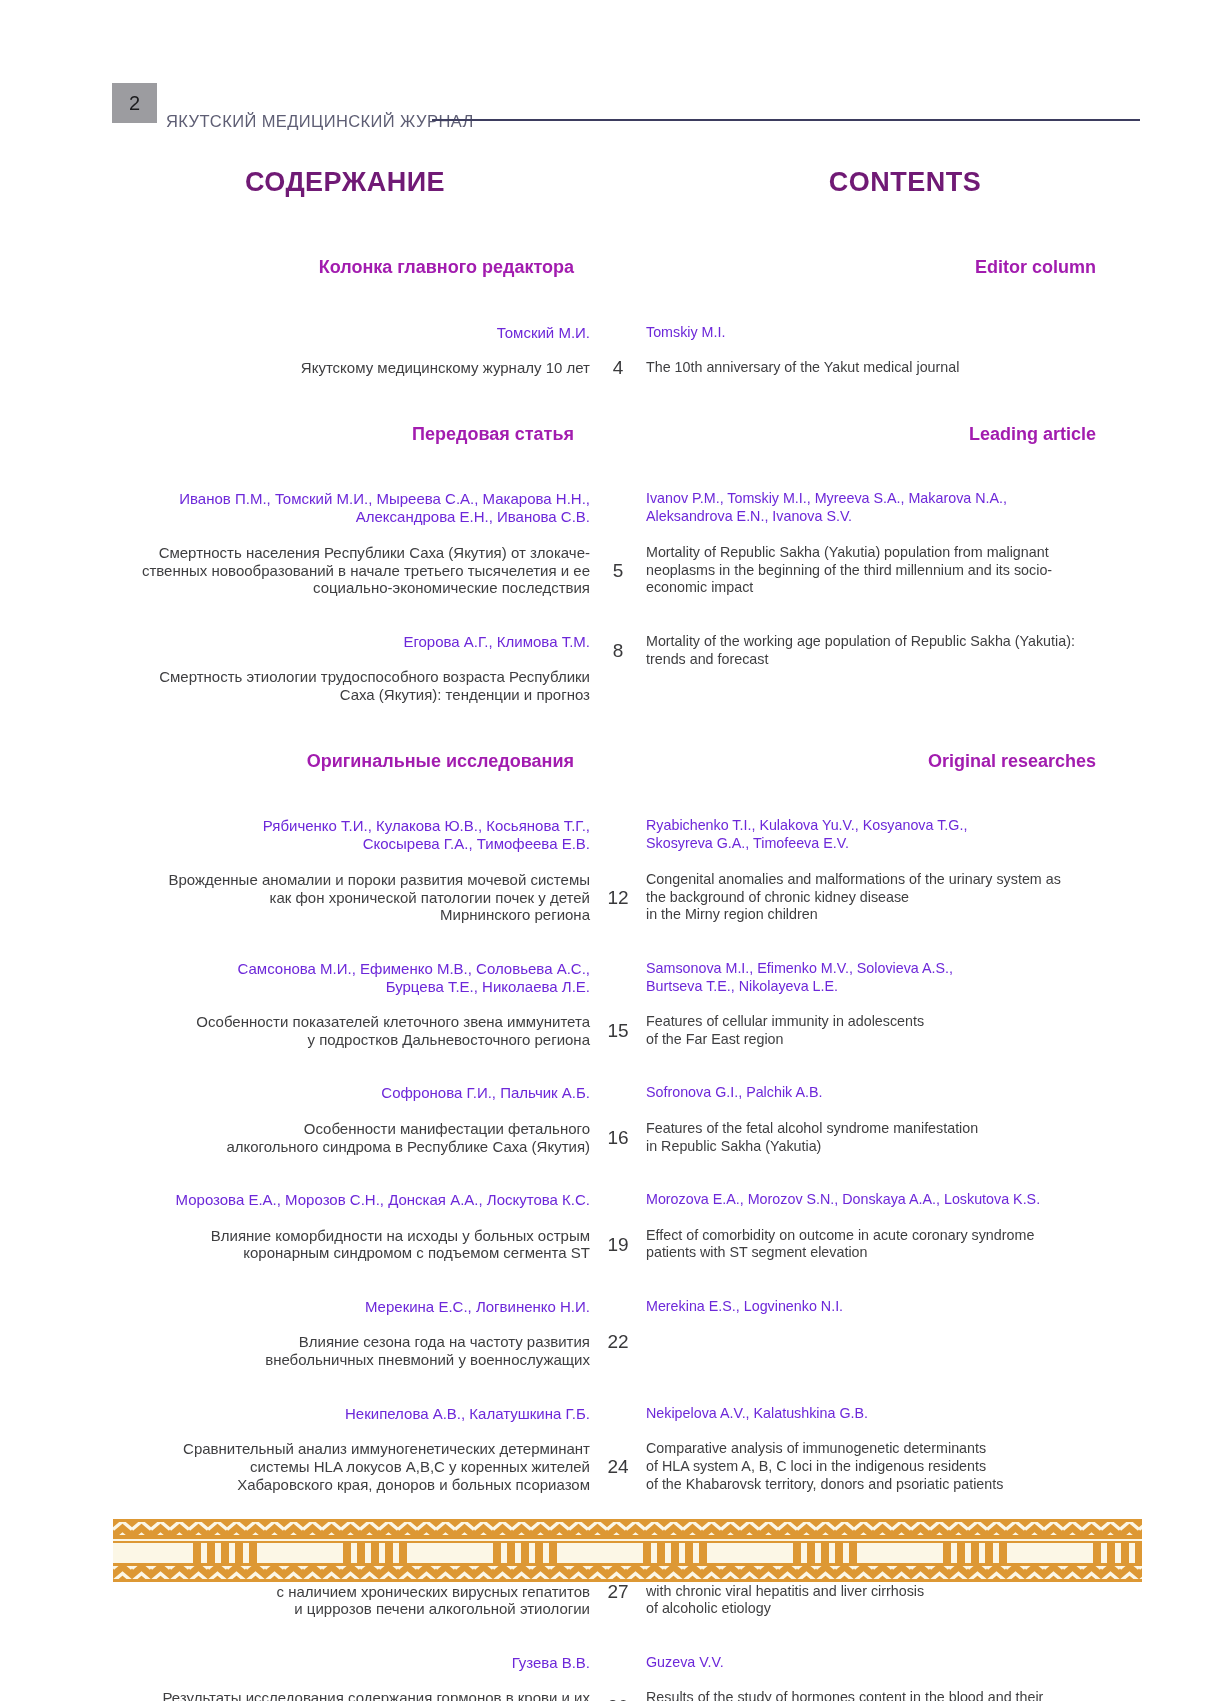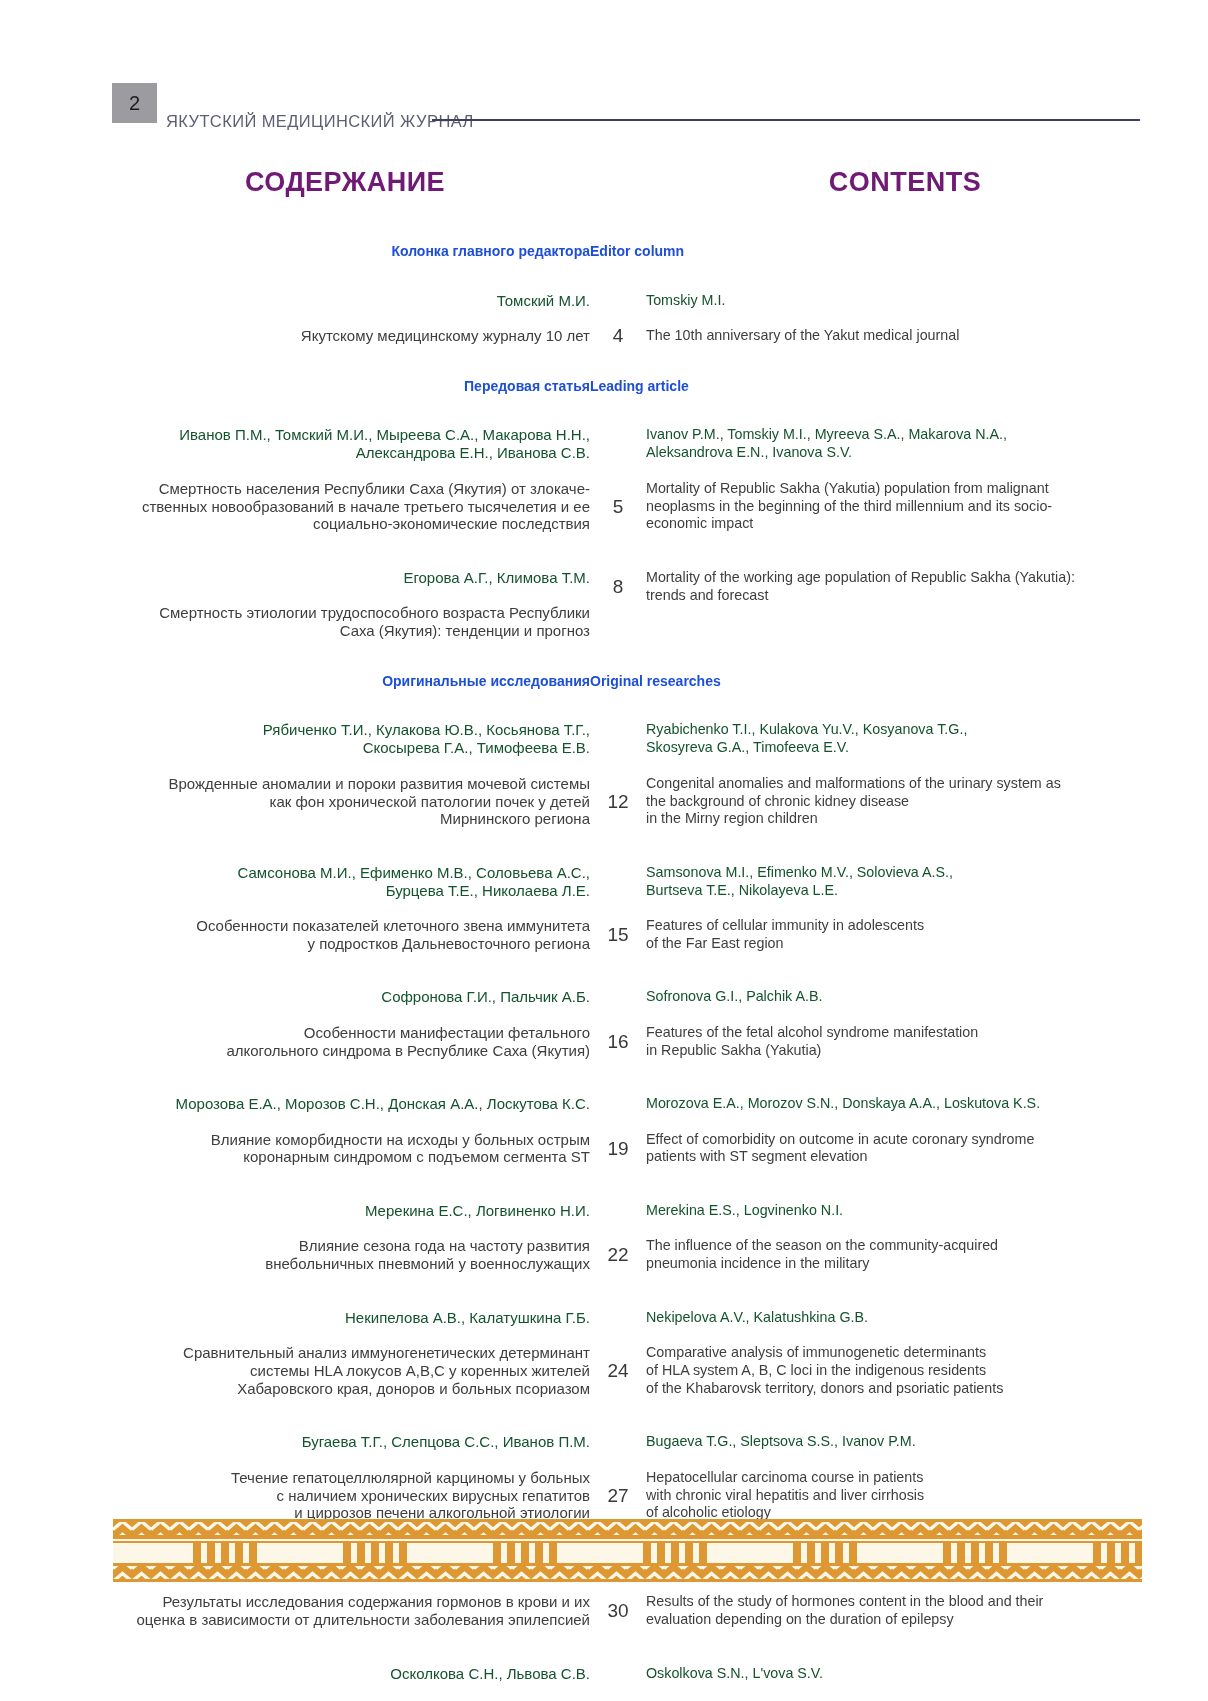--- a/index.html
+++ b/index.html
@@ -25,27 +25,27 @@
   .toc-title{
     position:absolute;top:167px;margin:0;
     font-size:27px;font-weight:bold;color:#701a75;letter-spacing:0.5px;
     text-align:center;
   }
   .toc-title.ru{left:145px;width:400px;}
   .toc-title.en{left:700px;width:410px;}
   
   .toc-body{position:absolute;left:110px;top:228px;width:1002px;}
   .sec-head{display:grid;grid-template-columns:480px 1fr;margin:15px 0 13px 0;}
-  .sec-head h2{margin:0;font-size:14px;font-weight:bold;color:#1d4ed8;line-height:17.8px;}
+  .sec-head h2{margin:16px;font-size:18px;font-weight:bold;color:#a21caf;line-height:17.8px;}
   .sec-ru{text-align:right;}
-  .sec-en{margin-left:56px;}
+  .sec-en{margin-left:56px;text-align:right;}
   .entry{display:grid;grid-template-columns:480px 1fr;}
   .cell-ru{text-align:right;font-size:15px;line-height:17.8px;white-space:pre-line;}
   .cell-en{font-size:14.3px;line-height:17.8px;white-space:pre-line;}
-  .authors-ru,.authors-en{color:#14532d;}
+  .authors-ru,.authors-en{color:#6d28d9;}
   .title-ru,.title-en{color:#3e3e40;}
   .authors-en{margin-left:56px;}
   .title-row{display:flex;align-items:stretch;}
   .pageno{
     flex:0 0 56px;width:56px;display:flex;align-items:center;justify-content:center;
     font-size:19px;color:#39393b;white-space:normal;
   }
   .title-en{flex:1;}
   
   .ornament{position:absolute;left:113px;top:1519px;width:1029px;height:63px;font-size:0;line-height:0;}
@@ -209,22 +209,20 @@
   <article class="entry">
     <div class="cell-ru">
       <div class="authors-ru">Мерекина Е.С., Логвиненко Н.И.</div>
       <div class="title-ru">Влияние сезона года на частоту развития
 внебольничных пневмоний у военнослужащих</div>
     </div>
     <div class="cell-en">
       <div class="authors-en">Merekina E.S., Logvinenko N.I.</div>
       <div class="title-row">
         <div class="pageno">22</div>
-        <div class="title-en">The influence of the season on the community-acquired
-pneumonia incidence in the military</div>
       </div>
     </div>
   </article>
 
   <article class="entry">
     <div class="cell-ru">
       <div class="authors-ru">Некипелова А.В., Калатушкина Г.Б.</div>
       <div class="title-ru">Сравнительный анализ иммуногенетических детерминант
 системы HLA локусов А,В,С у коренных жителей
 Хабаровского края, доноров и больных псориазом</div>

